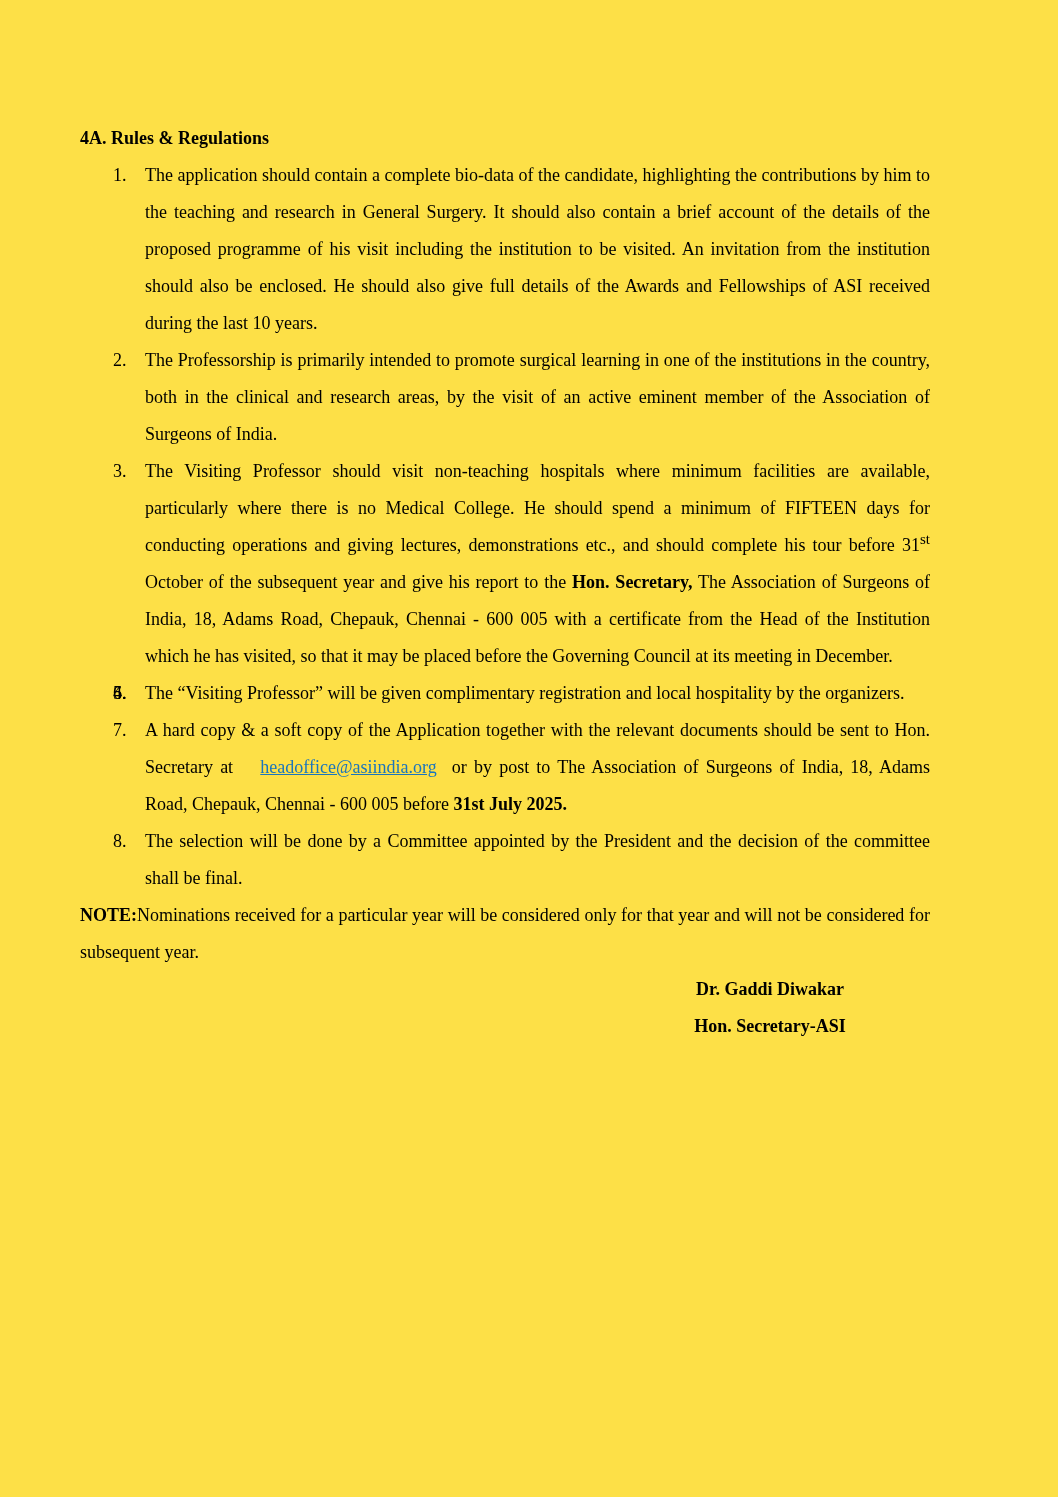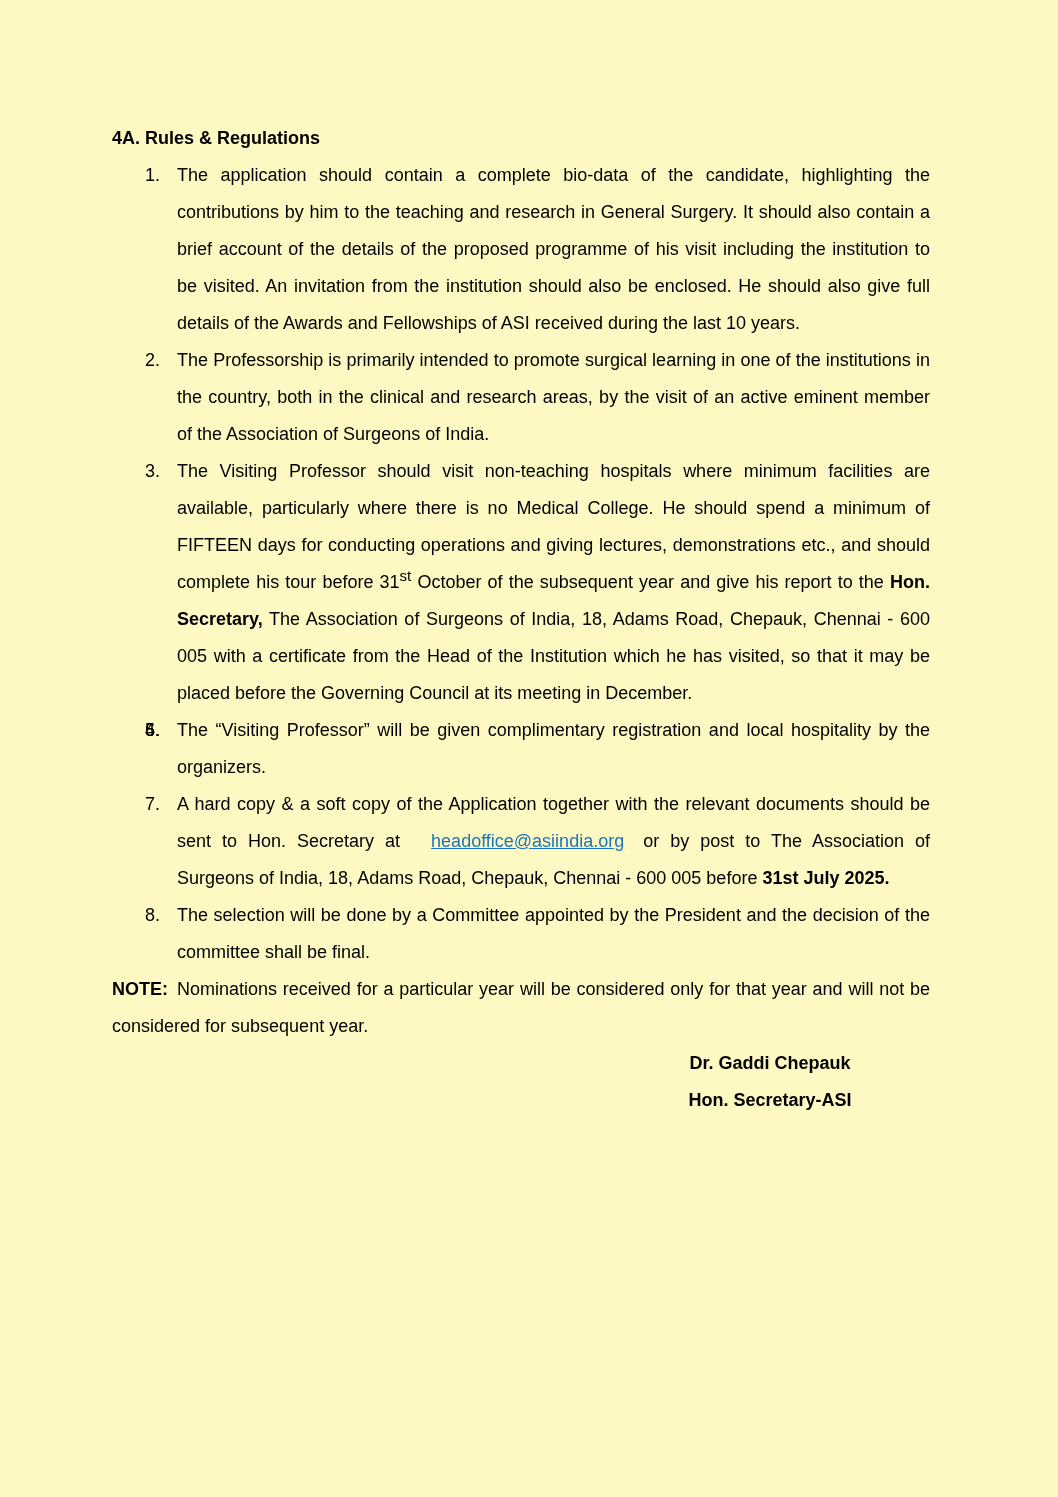--- a/index.html
+++ b/index.html
@@ -4,24 +4,24 @@
 <style>
   html, body {
     margin: 0;
     padding: 0;
     background: #ffffff;
   }
   .page {
     position: relative;
     width: 1058px;
     height: 1497px;
-    background: #fef9c3;
+    background: #fde047;
     box-sizing: border-box;
-    padding: 120px 128px 0 112px;
-    font-family: Liberation Sans, sans-serif;
+    padding: 120px 128px 0 80px;
+    font-family: Liberation Serif, serif;
     font-size: 18px;
     line-height: 37px;
     color: #000000;
   }
   .doc-heading {
     font-weight: bold;
     text-align: left;
   }
   .rules-list {
     margin: 0;
@@ -50,21 +50,20 @@
     color: #1B75BC;
     text-decoration: underline;
     margin-right: 8px;
     cursor: pointer;
   }
   .note-para {
     text-align: justify;
   }
   .note-label {
     font-weight: bold;
-    margin-right: 9px;
   }
   .signature-block {
     width: 300px;
     margin-left: auto;
     margin-right: 10px;
     text-align: center;
     font-weight: bold;
   }
 </style>
 </head>
@@ -114,17 +113,17 @@
       <span>The selection will be done by a Committee appointed by the President and the decision of the committee shall be final.</span>
     </div>
 
   </div>
 
   <div class="note-para">
     <span class="note-label">NOTE:</span><span>Nominations received for a particular year will be considered only for that year and will not be considered for subsequent year.</span>
   </div>
 
   <div class="signature-block">
-    <div>Dr. Gaddi Chepauk</div>
+    <div>Dr. Gaddi Diwakar</div>
     <div>Hon. Secretary-ASI</div>
   </div>
 
 </div>
 
 </body></html>

